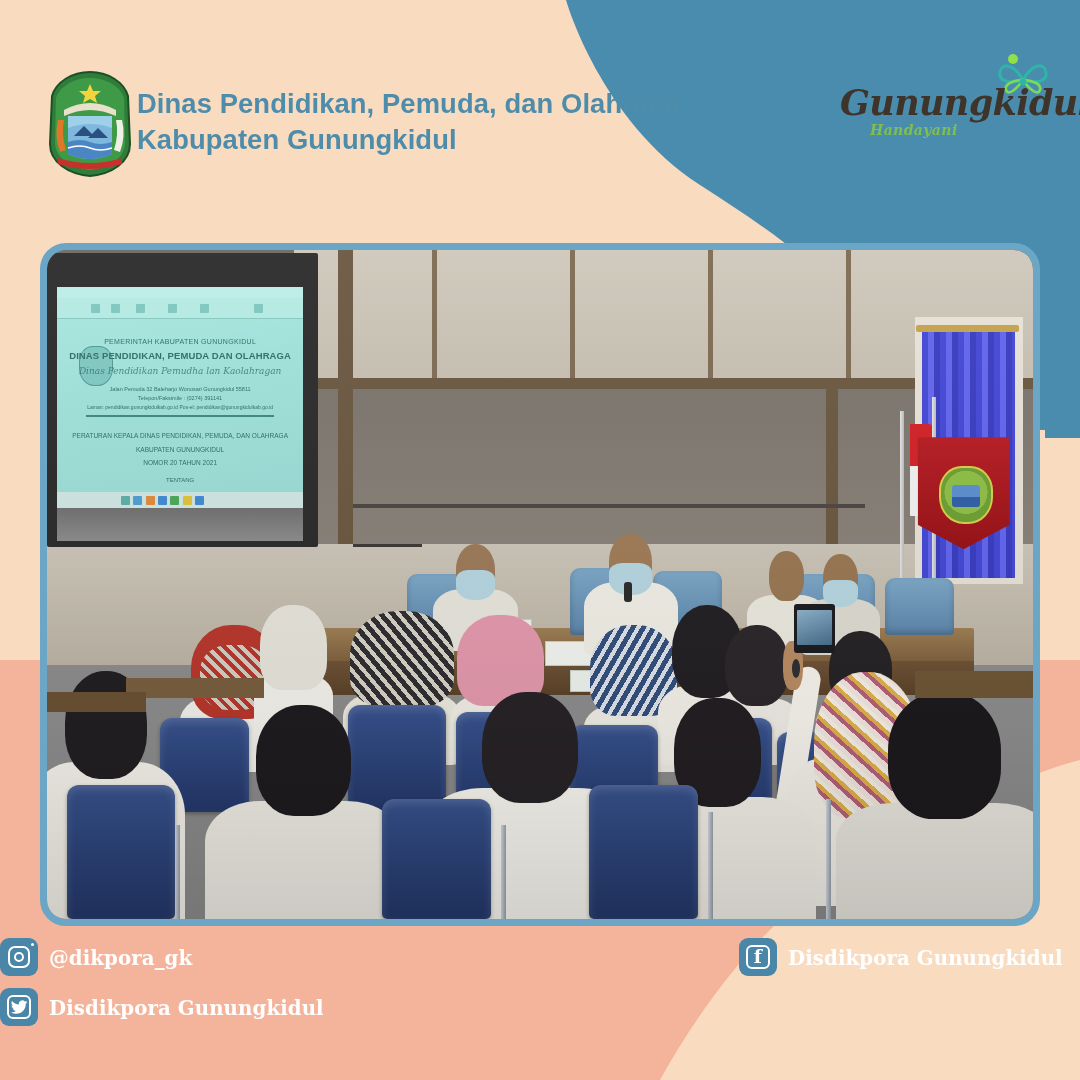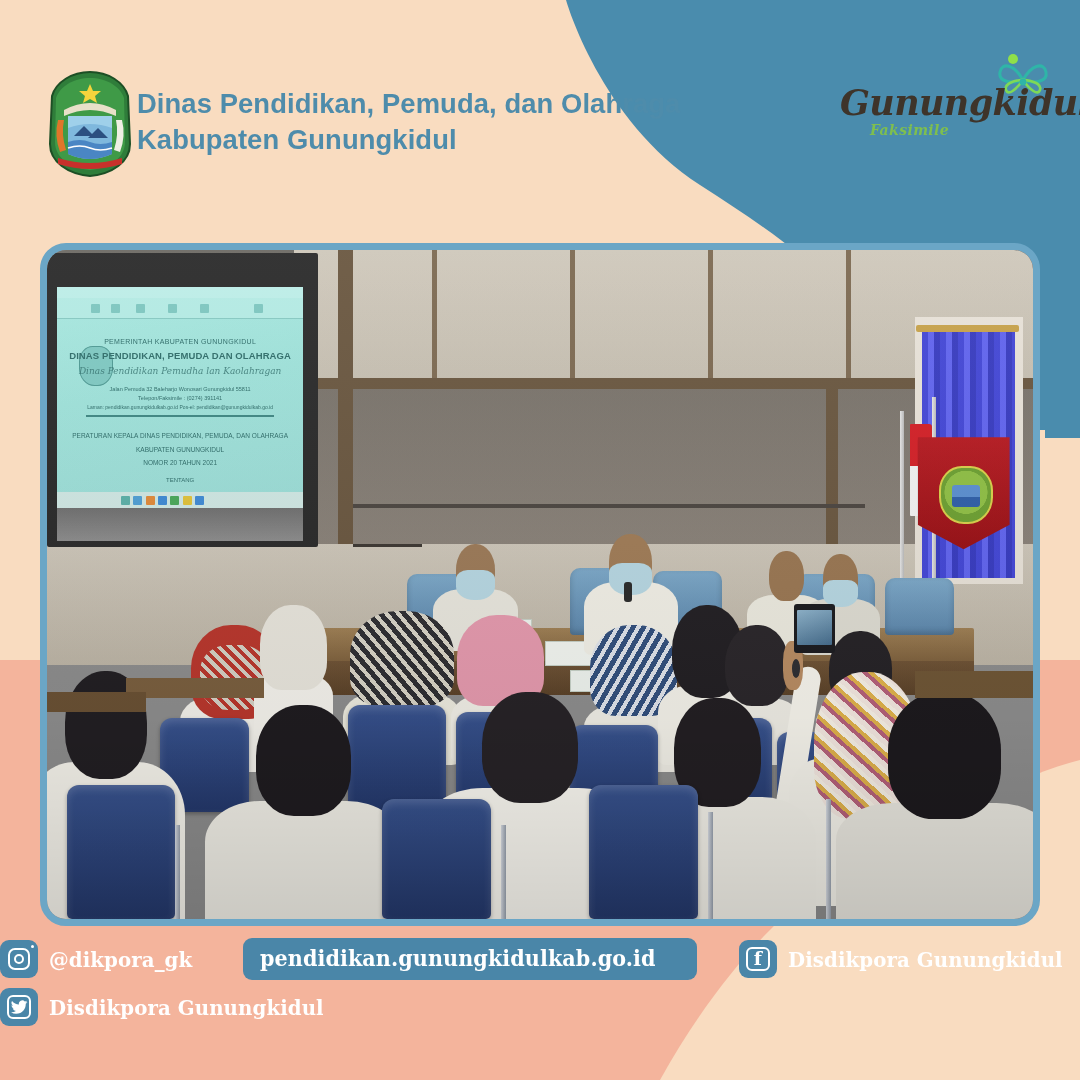--- a/index.html
+++ b/index.html
@@ -455,21 +455,21 @@
     <div class="gk-logo">
       <svg class="gk-bug" viewBox="0 0 62 60">
         <path d="M31 34 C22 18 10 16 8 26 C6 36 20 38 31 34 Z" fill="none" stroke="#2fb5a8" stroke-width="3"></path>
         <path d="M31 34 C40 18 52 16 54 26 C56 36 42 38 31 34 Z" fill="none" stroke="#2fb5a8" stroke-width="3"></path>
         <path d="M31 34 C24 44 16 50 14 44 C12 38 22 34 31 34 Z" fill="none" stroke="#7ed957" stroke-width="2.6"></path>
         <path d="M31 34 C38 44 46 50 48 44 C50 38 40 34 31 34 Z" fill="none" stroke="#7ed957" stroke-width="2.6"></path>
         <circle cx="21" cy="13" r="5" fill="#8fe04a"></circle>
         <circle cx="31" cy="36" r="3.4" fill="#2fb5a8"></circle>
       </svg>
       <div class="gk-word">Gunungkidul</div>
-      <div class="gk-sub">Faksimile</div>
+      <div class="gk-sub">Handayani</div>
     </div>
   </div>
 
   <div class="photo-card">
     <div class="photo-inner">
 
       <div class="ph wall-upper"></div>
       <div class="ph wall-panelrow"></div>
       <div class="ph panel-div" style="left:39%;"></div>
       <div class="ph panel-div" style="left:53%;"></div>
@@ -663,23 +663,20 @@
 
       <div class="soc-item">
         <div class="soc-icon">
           <div class="ig-outer"></div>
           <div class="ig-inner"></div>
           <div class="ig-dot"></div>
         </div>
         <div class="soc-label">@dikpora_gk</div>
       </div>
 
-      <div class="web-pill">
-        <div class="soc-label">pendidikan.gunungkidulkab.go.id</div>
-      </div>
 
       <div class="soc-item">
         <div class="soc-icon">
           <div class="fb-box"></div>
           <div class="fb-f">f</div>
         </div>
         <div class="soc-label">Disdikpora Gunungkidul</div>
       </div>
 
     </div>

